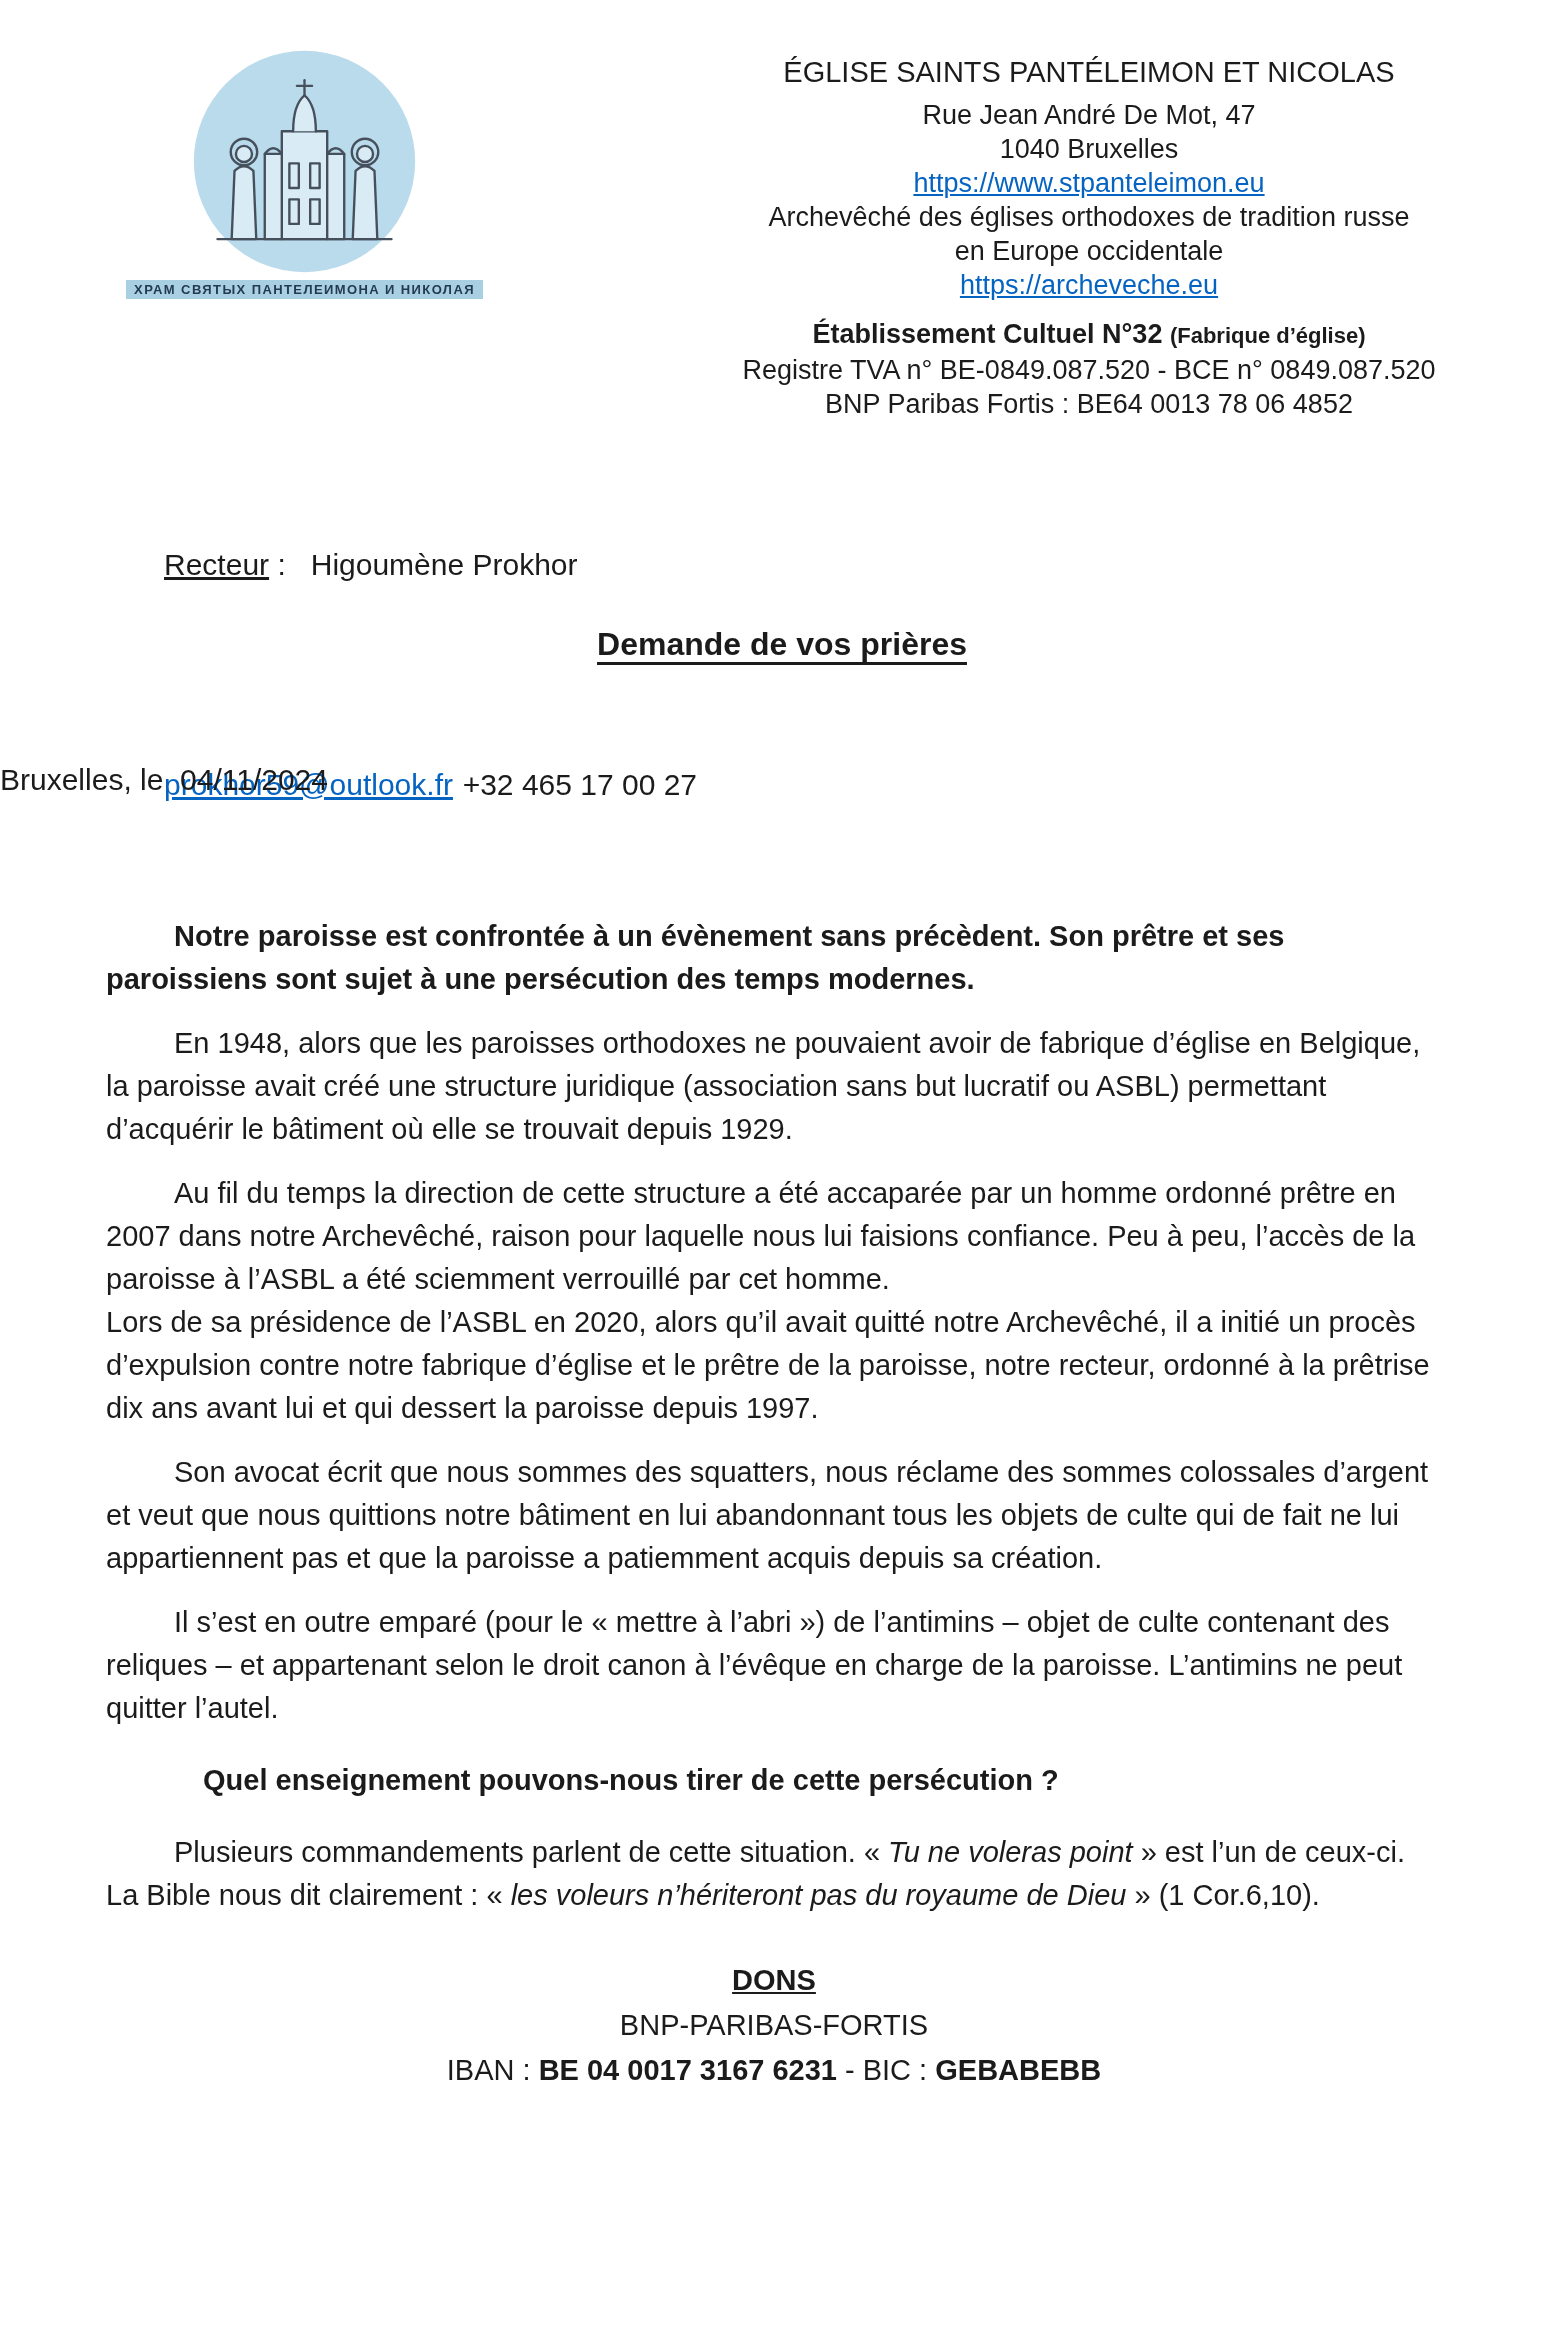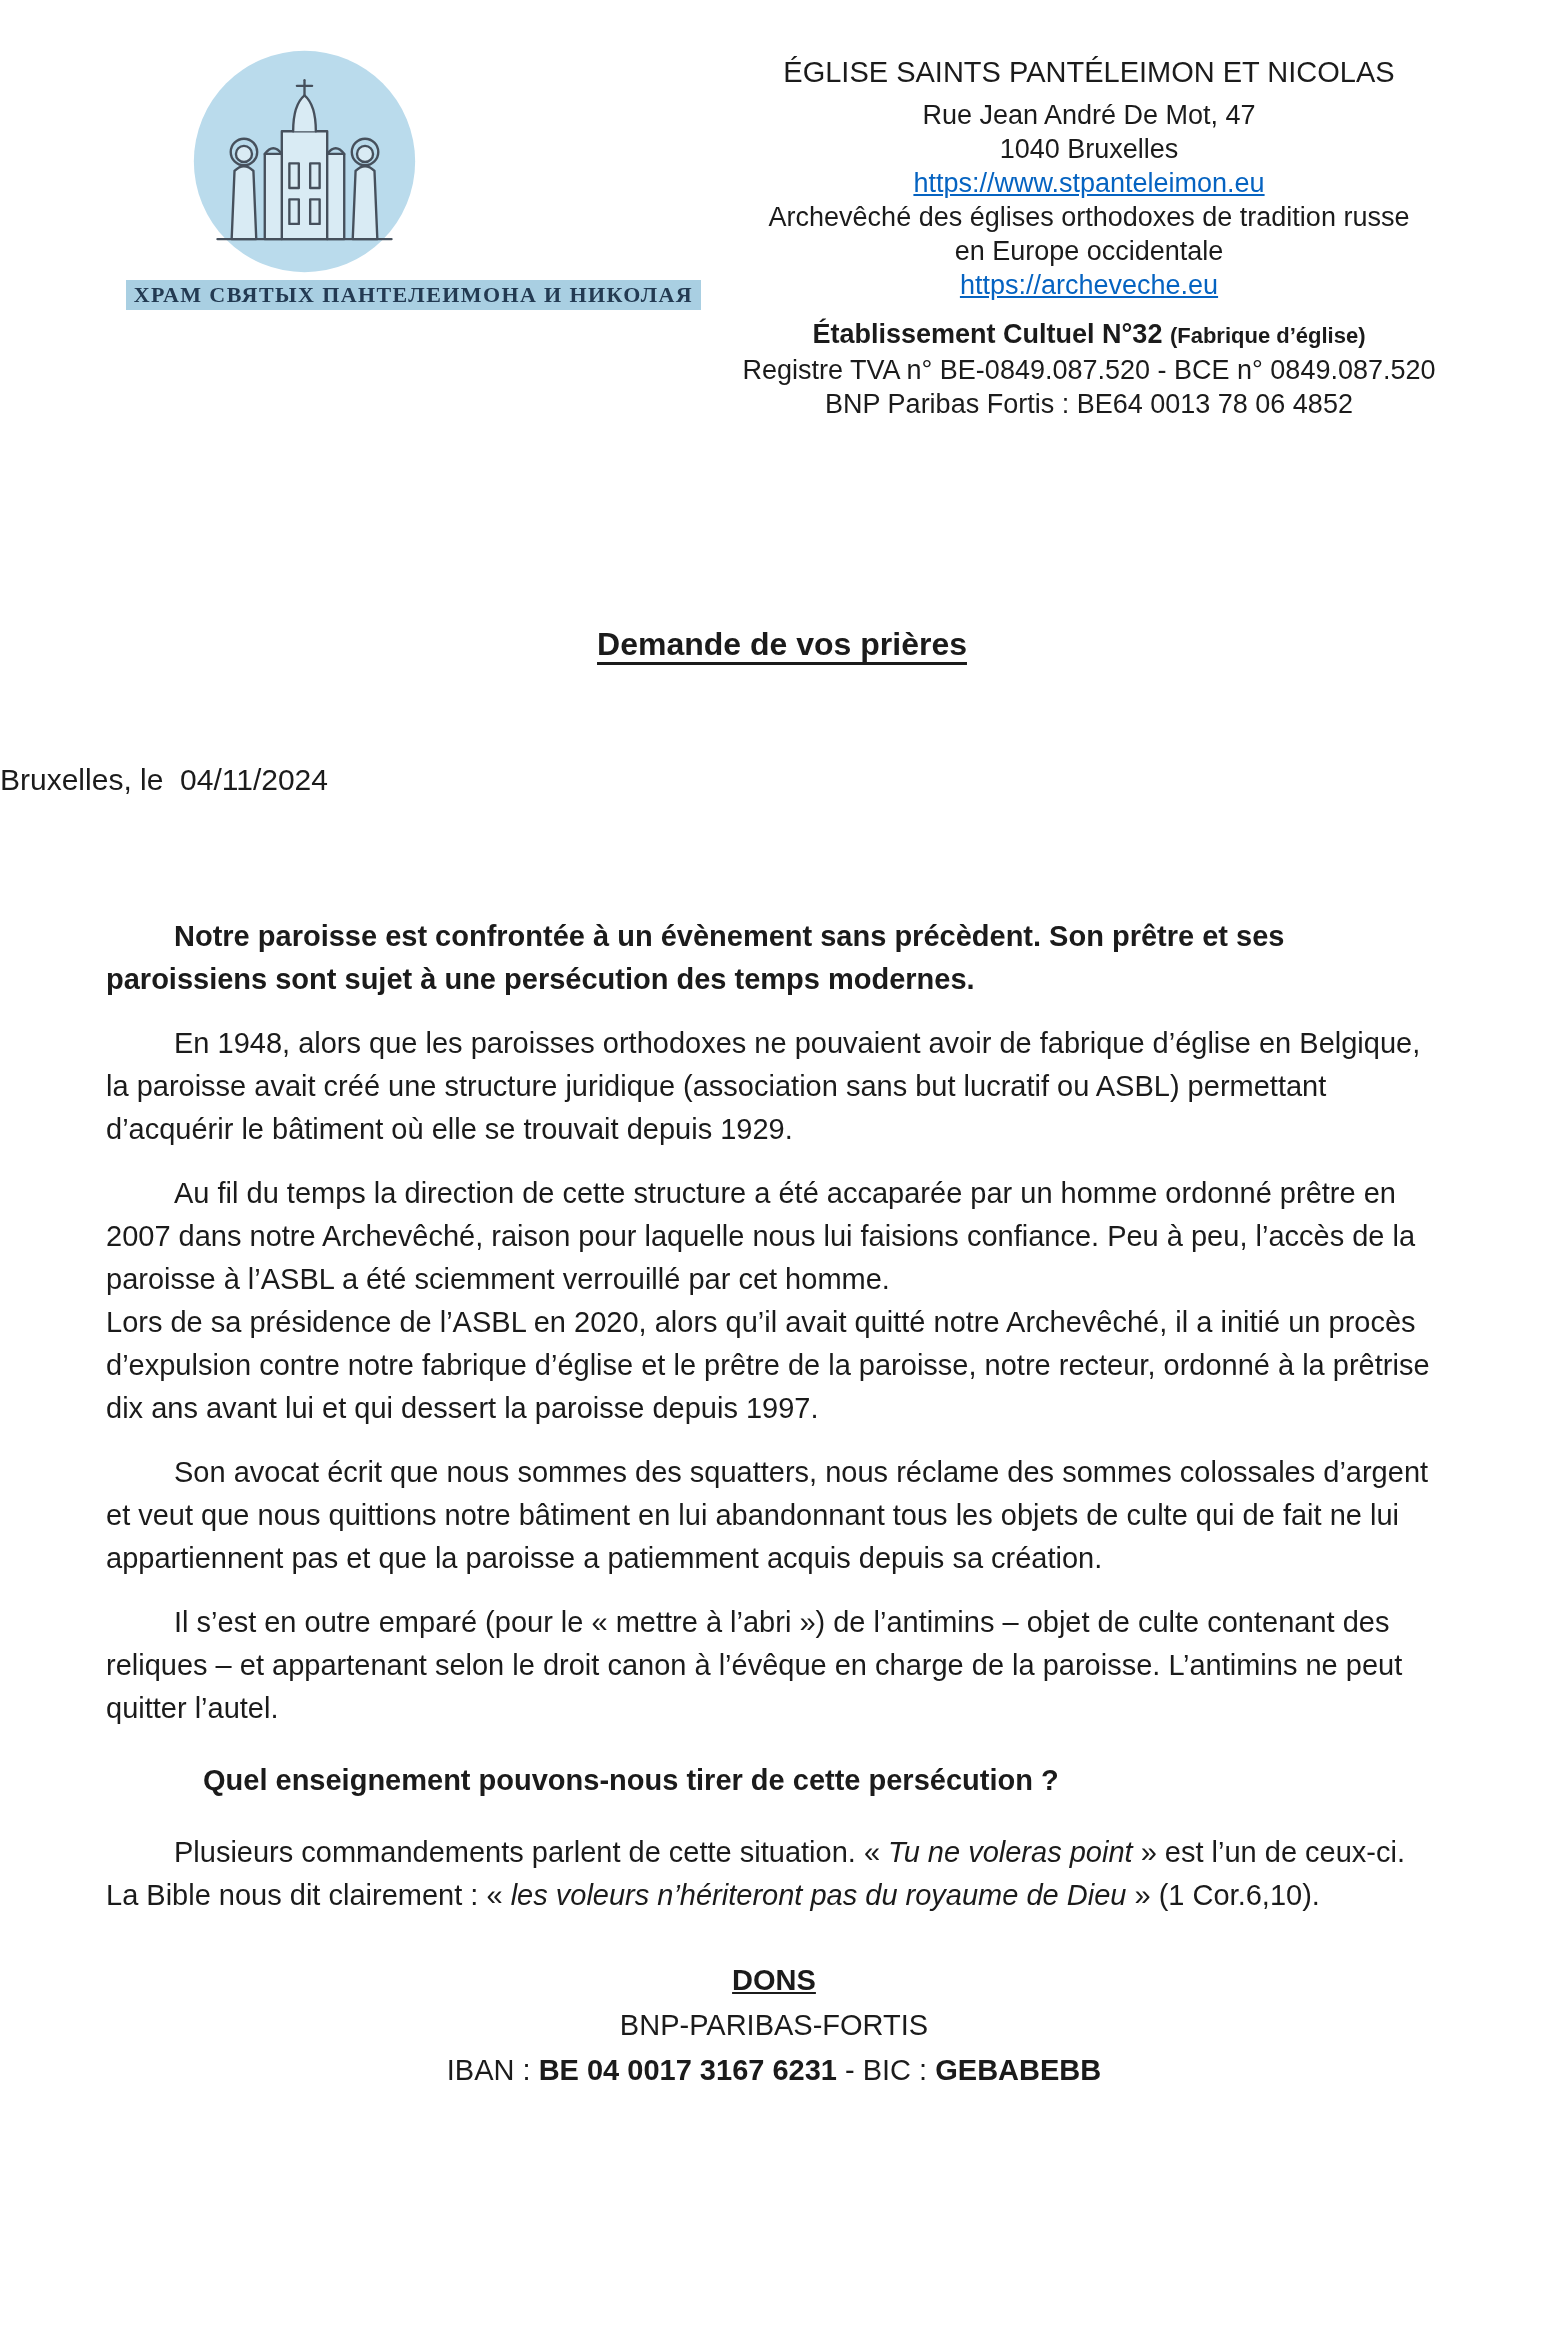--- a/index.html
+++ b/index.html
@@ -7,23 +7,22 @@
   .page {
     position:relative; width:1564px; height:2350px; margin:0 auto;
     background:#ffffff; color:#1b1b1b; overflow:hidden;
     font-family:"Liberation Sans", sans-serif;
   }
   
   .logo-block { position:absolute; left:126px; top:48px; width:357px; text-align:center; }
   .logo-circle { width:227px; height:227px; margin:0 auto; }
   .logo-caption {
     margin-top:4.8px; display:inline-block; background:#a9cfe2; color:#233a52;
-    font-size:22px; letter-spacing:1.4px; padding:1.9px 7.7px; font-weight:bold;
+    font-size:13px; letter-spacing:1.4px; padding:1.9px 7.7px; font-weight:bold;
     white-space:nowrap;
-    font-family:Liberation Serif, serif;
   }
   .header-text {
     position:absolute; left:616px; top:53px; width:946px; text-align:center;
     font-size:27px; line-height:34px;
   }
   .org-name { font-size:29px; font-weight:normal; line-height:39px; margin-bottom:5.8px; }
   .link { color:#0563c1; text-decoration:underline; cursor:pointer;text-align:right; }
   .etab-line { margin-top:15.4px; font-weight:bold; }
   .etab-note { font-size:22px; }
   
@@ -90,20 +89,28 @@
     <div>Archevêché des églises orthodoxes de tradition russe</div>
     <div>en Europe occidentale</div>
     <div><a class="link">https://archeveche.eu</a></div>
     <div class="etab-line">
       <span>Établissement Cultuel N°32 </span><span class="etab-note">(Fabrique d’église)</span>
     </div>
     <div>Registre TVA n° BE-0849.087.520 - BCE n° 0849.087.520</div>
     <div>BNP Paribas Fortis : BE64 0013 78 06 4852</div>
   </div>
 
+  <div class="contact-block">
+    <div>
+      <span class="u">Recteur</span><span> :</span><span class="contact-name">Higoumène Prokhor</span>
+    </div>
+    <div>
+      <a class="link">prokhor59@outlook.fr</a><span class="contact-phone">+32 465 17 00 27</span>
+    </div>
+  </div>
 
   <h1 class="doc-title"><span>Demande de vos prières</span></h1>
 
   <div class="dateline">Bruxelles, le  04/11/2024</div>
 
   <div class="body-block">
     <p class="para bold">Notre paroisse est confrontée à un évènement sans précèdent. Son prêtre et ses paroissiens sont sujet à une persécution des temps modernes.</p>
     <p class="para">En 1948, alors que les paroisses orthodoxes ne pouvaient avoir de fabrique d’église en Belgique, la paroisse avait créé une structure juridique (association sans but lucratif ou ASBL) permettant d’acquérir le bâtiment où elle se trouvait depuis 1929.</p>
     <p class="para no-gap">Au fil du temps la direction de cette structure a été accaparée par un homme ordonné prêtre en 2007 dans notre Archevêché, raison pour laquelle nous lui faisions confiance. Peu à peu, l’accès de la paroisse à l’ASBL a été sciemment verrouillé par cet homme.</p>
     <p class="para no-indent">Lors de sa présidence de l’ASBL en 2020, alors qu’il avait quitté notre Archevêché, il a initié un procès d’expulsion contre notre fabrique d’église et le prêtre de la paroisse, notre recteur, ordonné à la prêtrise dix ans avant lui et qui dessert la paroisse depuis 1997.</p>

